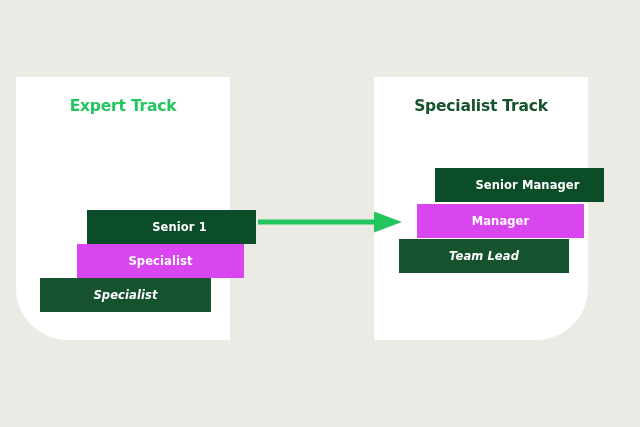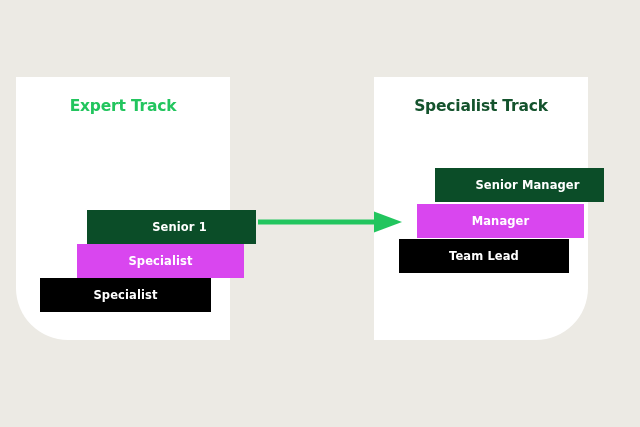--- a/index.html
+++ b/index.html
@@ -54,21 +54,21 @@
     justify-content: center;
     color: #ffffff;
     font-size: 11.5px;
     font-weight: 700;
     letter-spacing: 0.1px;
     white-space: nowrap;
     box-sizing: border-box;
   }
   .bar.tier-top    { background: #0b4d28; z-index: 3; padding-left: 16px; }
   .bar.tier-mid    { background: #d946ef; z-index: 2; }
-  .bar.tier-bottom { background: #000000; z-index: 1; }
+  .bar.tier-bottom { background: #14532d; z-index: 1; font-style: italic; }
 
   
   .stack-left .tier-top    { left: 87px; width: 169px; top: 210px; }
   .stack-left .tier-mid    { left: 77px; width: 167px; top: 244px; }
   .stack-left .tier-bottom { left: 40px; width: 171px; top: 278px; }
 
   
   .stack-right .tier-top    { left: 435px; width: 169px; top: 168px; }
   .stack-right .tier-mid    { left: 417px; width: 167px; top: 204px; }
   .stack-right .tier-bottom { left: 399px; width: 170px; top: 239px; }

